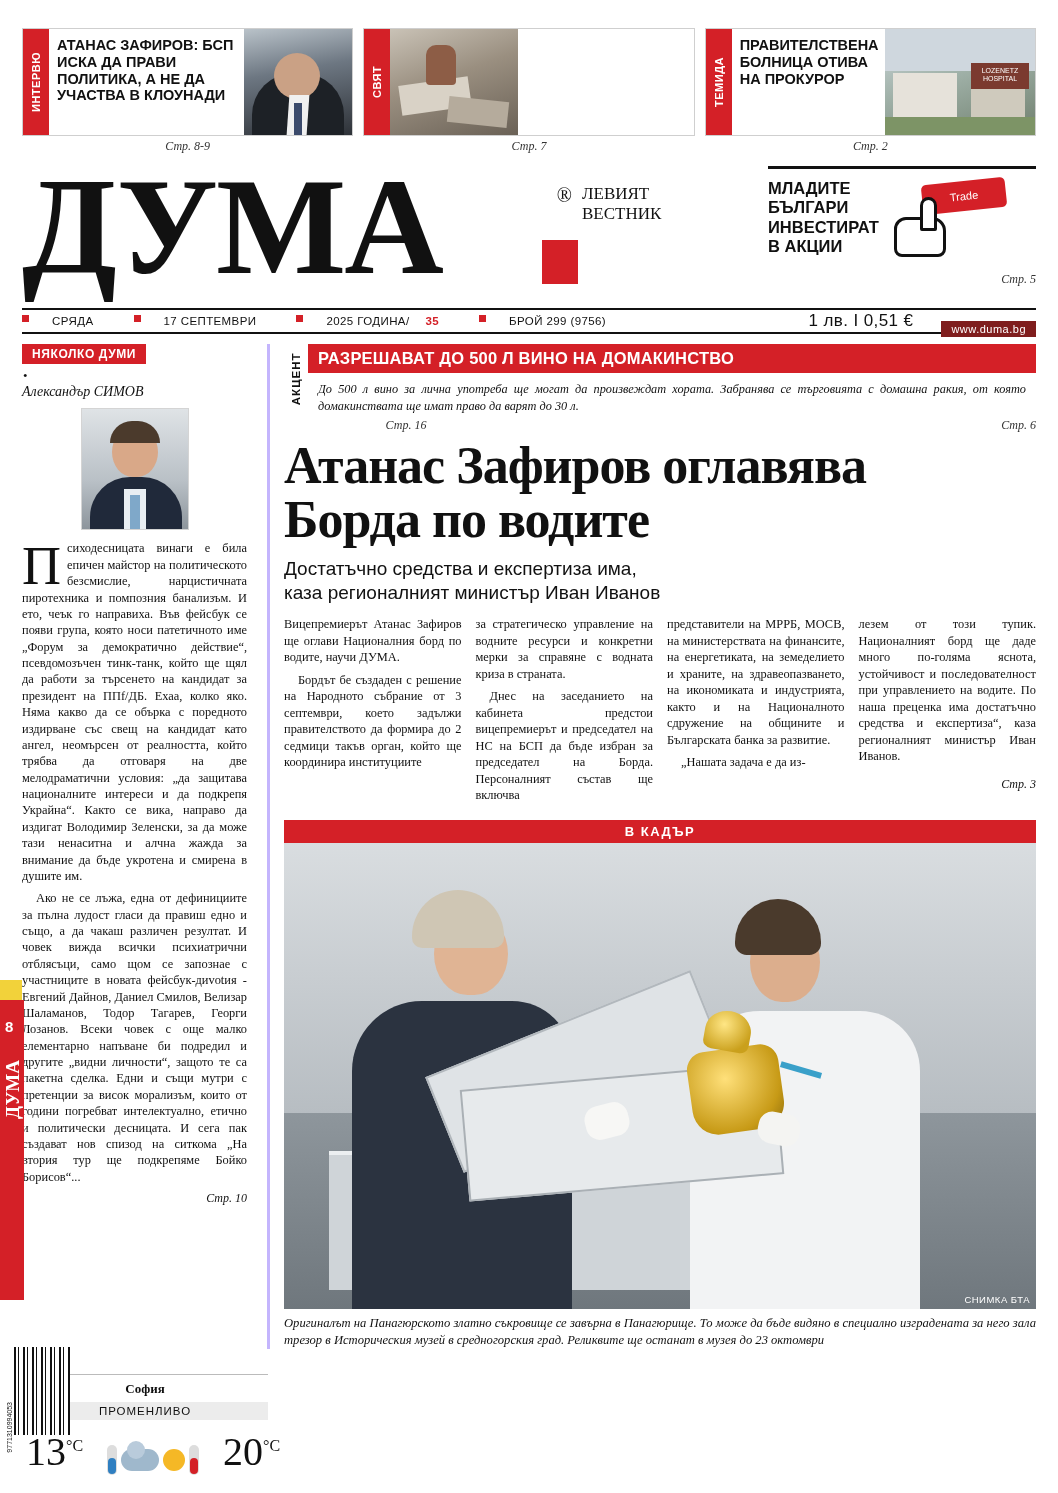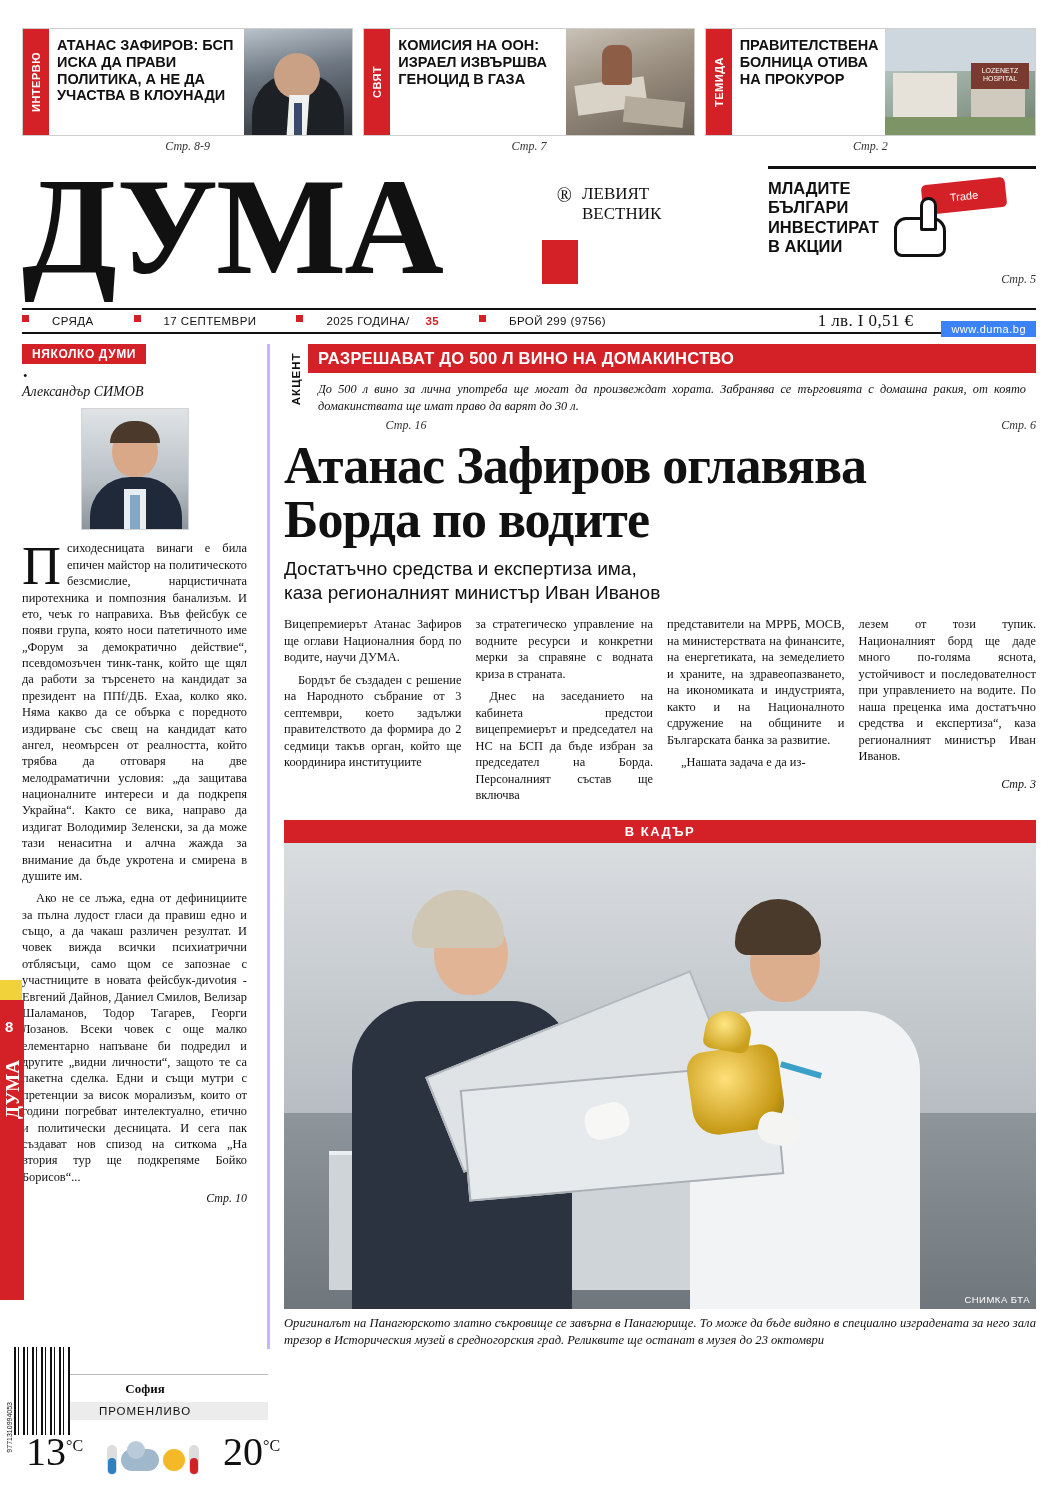--- a/index.html
+++ b/index.html
@@ -203,26 +203,26 @@
     font-size: 11.5px;
     letter-spacing: .4px;
     position: relative;
     margin-top: 4px;
   }
   .db-item { display: flex; align-items: flex-start; margin-right: 40px; gap: 16px; }
   .db-sq { width: 7px; height: 7px; background: #d42027; margin-right: 7px; }
   .db-year-accent { color: #d42027; font-weight: bold; }
   .db-price {
     margin-left: auto;
-    font-family: Liberation Serif, serif;
+    font-family: Liberation Sans, sans-serif;
     font-size: 17px;
     padding-right: 28px;
   }
   .db-site {
-    background: #3b82f6; color: #fff;
+    background: #7f1d1d; color: #fff;
     font-family: "Liberation Sans", sans-serif;
     font-size: 11px;
     padding: 2px 10px;
     letter-spacing: .5px;
     margin-top: 16px;
   }
 
   
   .main {
     display: flex;
@@ -506,21 +506,20 @@
       <div class="teaser-photo p1">
         <div class="tp-body"></div>
           <div class="tp-face"></div>
           <div class="tp-shirt"></div>
           <div class="tp-tie"></div>
       </div>
     </div>
 
     <div class="teaser">
       <div class="teaser-tag">СВЯТ</div>
-      <div class="teaser-text">КОМИСИЯ НА ООН: ИЗРАЕЛ ИЗВЪРШВА ГЕНОЦИД В ГАЗА</div>
       <div class="teaser-photo p2">
         <div class="tp-rubble1"></div>
           <div class="tp-person"></div>
           <div class="tp-rubble2"></div>
       </div>
     </div>
 
     <div class="teaser">
       <div class="teaser-tag">ТЕМИДА</div>
       <div class="teaser-text">ПРАВИТЕЛСТВЕНА БОЛНИЦА ОТИВА НА ПРОКУРОР</div>

